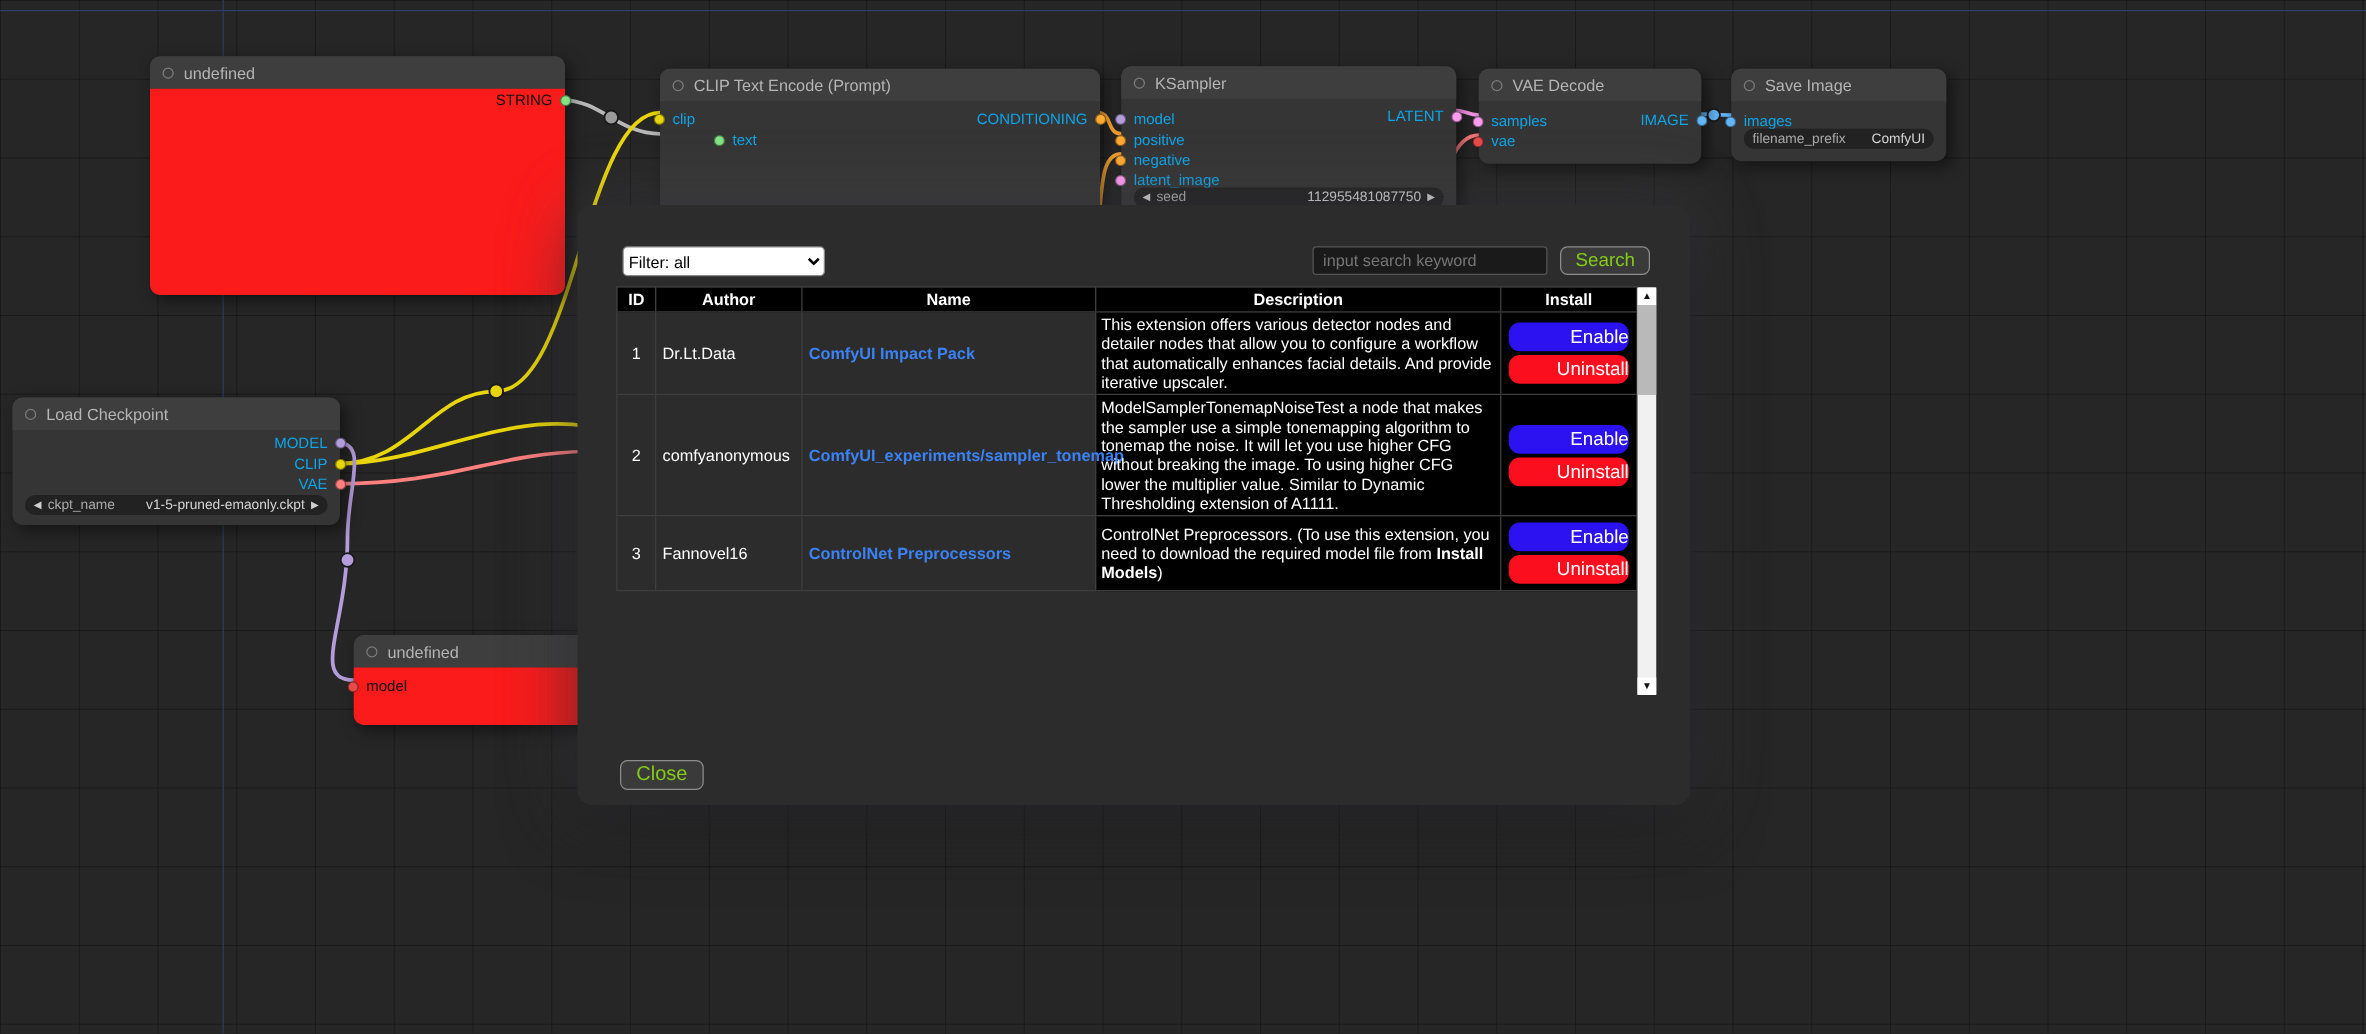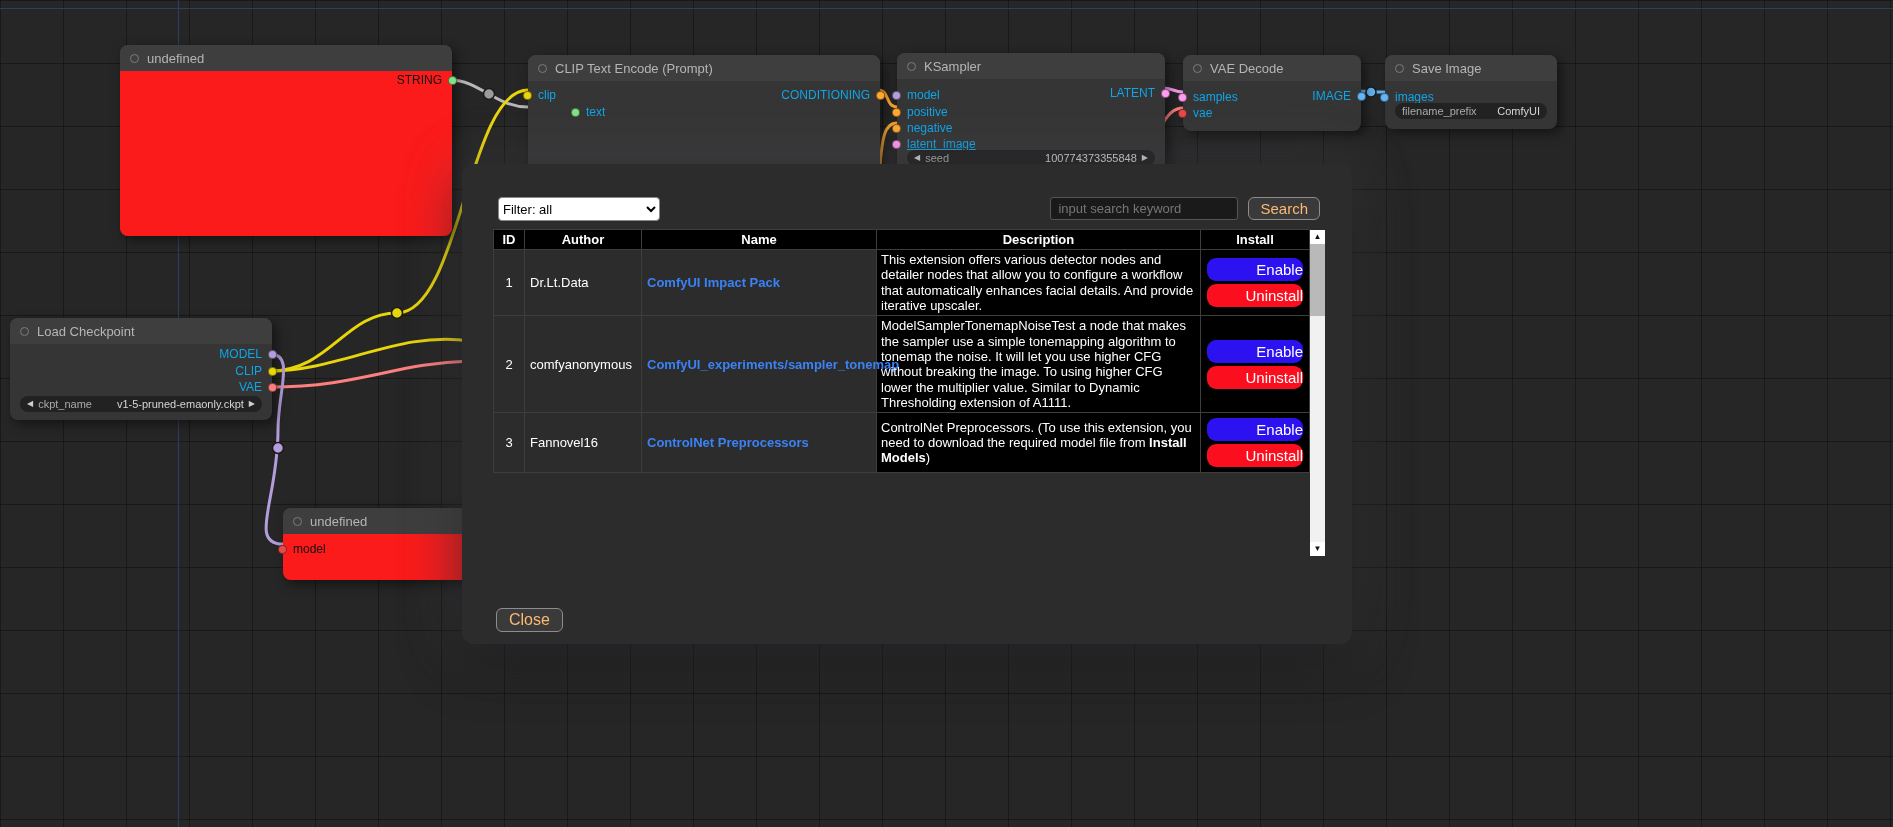--- a/index.html
+++ b/index.html
@@ -63,21 +63,21 @@
     background:#fff; color:#000; border:1px solid #888;
   }
   .search-area { position:absolute; top:33px; right:32px; display:flex; gap:10px; align-items:center; }
   .search-input {
     width:188px; height:23px; background:#1a1a1a; border:1px solid #555;
     color:#ccc; font-size:13px; padding:0 7px; border-radius:3px; font-family:inherit;
   }
   .search-input::placeholder { color:#767676; }
   .btn-plain {
     background:#3a3a3a; border:1px solid #8d8d8d; border-radius:6px;
-    color:#fdba74; font-size:15px; padding:2px 11px; font-family:inherit; cursor:pointer;
+    color:#84cc16; font-size:15px; padding:2px 11px; font-family:inherit; cursor:pointer;
   }
   .node-table { position:absolute; left:31px; top:65px; width:816px; border-collapse:collapse; table-layout:fixed; }
   .node-table th {
     background:#000; color:#fff; font-size:13px; font-weight:bold;
     border:1px solid #3d3d3d; padding:2px 3px; text-align:center; height:18px;
   }
   .node-table td { border:1px solid #3d3d3d; font-size:13px; color:#fff; padding:2px 5px; vertical-align:middle; }
   .col-id { width:31px; } .col-author { width:117px; } .col-name { width:235px; }
   .col-desc { width:324px; } .col-install { width:109px; }
   td.cell-id { text-align:center; }
@@ -167,32 +167,32 @@
         <span>model</span>
       </div>
       <div class="slot in" style="top:28px;">
         <span class="dot c-cond"></span>
         <span>positive</span>
       </div>
       <div class="slot in" style="top:44px;">
         <span class="dot c-cond"></span>
         <span>negative</span>
       </div>
-      <div class="slot in" style="top:60px;text-decoration:underline;">
+      <div class="slot in" style="top:60px;">
         <span class="dot c-latent"></span>
         <span>latent_image</span>
       </div>
       <div class="slot out" style="top:9px;">
         <span class="dot c-latent"></span>
         <span>LATENT</span>
       </div>
       <div class="widget" style="top:71px;">
         <span class="arrow">◀</span>
         <span>seed</span>
-        <span class="val">100774373355848</span>
+        <span class="val">112955481087750</span>
         <span class="arrow">▶</span>
       </div>
     </div>
   </div>
 
   <div class="node" style="left:1183px;top:55px;width:178px;height:76px;">
     <div class="title">
       <span class="status-dot"></span>
       <span>VAE Decode</span>
     </div>

